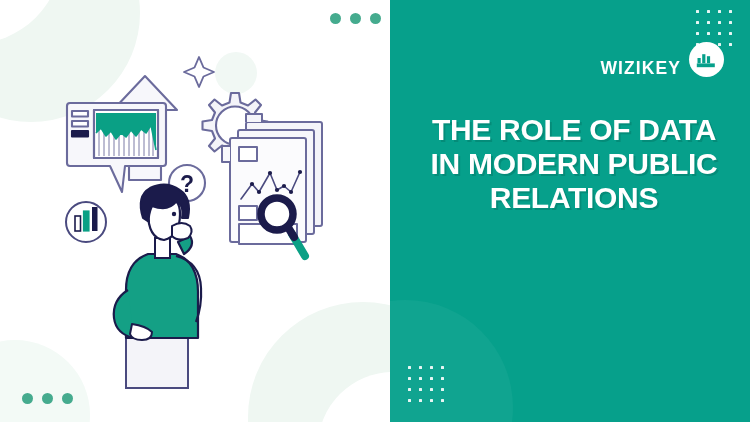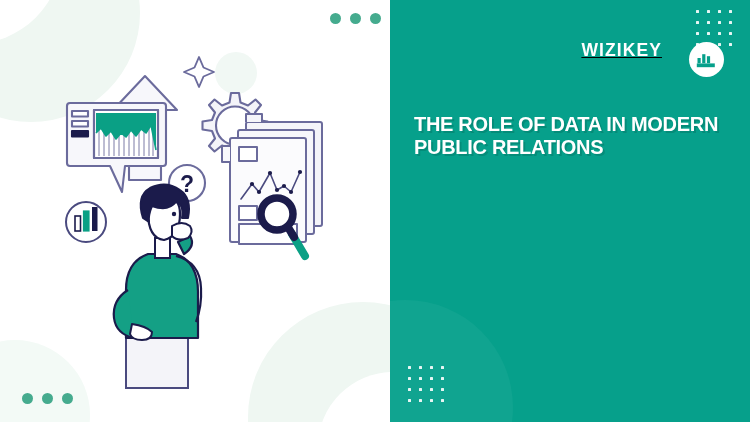--- a/index.html
+++ b/index.html
@@ -80,38 +80,39 @@
   .dot-grid i {
     width:3px; height:3px; background:#ffffff;
     display:block; border-radius:0.5px; opacity:.9;
   }
   #grid-tr { right:18px; top:10px; }
   #grid-bl { left:18px; bottom:20px; }
 
   
   #logo-row {
     position:absolute; right:26px; top:42px;
-    display:flex; align-items:flex-start; gap:27px;text-decoration:underline;
+    display:flex; align-items:flex-end; gap:8px;
   }
   #logo-wordmark {
     color:#ffffff; font-size:17.5px; font-weight:bold;
     letter-spacing:1.1px; line-height:1;
   }
   #logo-mark {
     width:35px; height:35px; border-radius:50%;
     background:#ffffff; display:flex;
     align-items:center; justify-content:center;
   }
 
   
   #headline {
     position:absolute; left:24px; top:113px; width:320px;
-    color:#ffffff; font-size:20px; font-weight:bold;
+    color:#ffffff; font-size:30px; font-weight:bold;
     line-height:1.14; letter-spacing:-0.3px;
     text-shadow:2px 2px 0 rgba(0,60,52,0.20);
+    text-align:center;
   }
   #subheadline {
     position:absolute; left:24px; top:232px; width:300px;
     color:#ffffff; font-size:13.2px; font-weight:bold;
     line-height:1.36; letter-spacing:0.15px;
   }
 </style>
 </head>
 <body>
 

